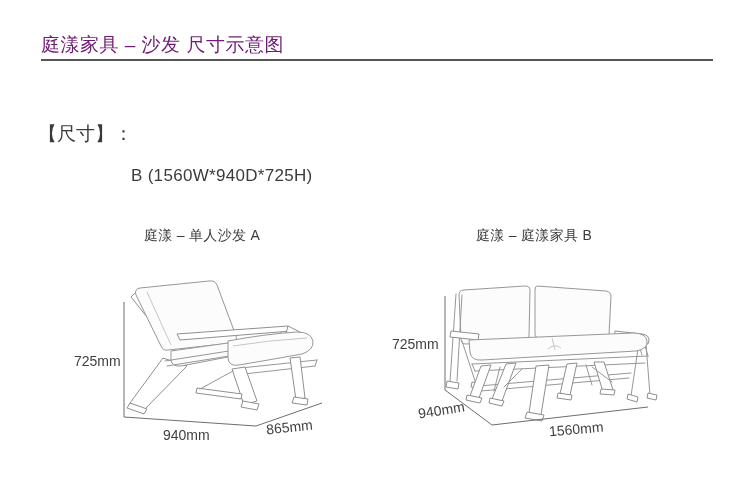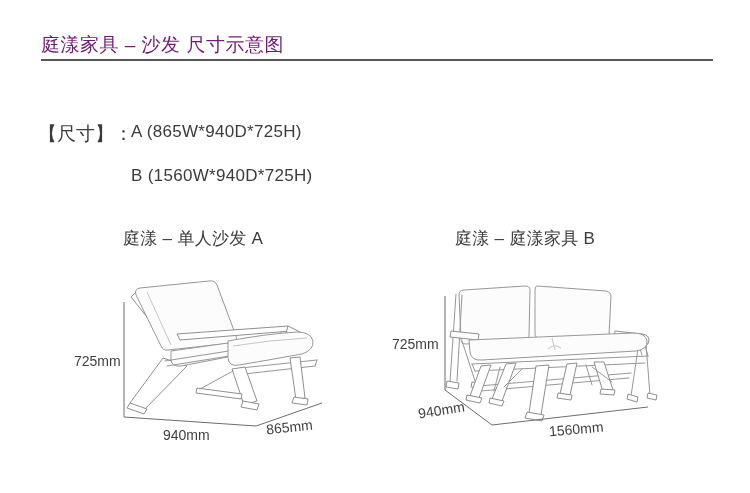--- a/index.html
+++ b/index.html
@@ -6,21 +6,21 @@
   .canvas{
     position:relative;width:750px;height:493px;background:#ffffff;overflow:hidden;
     font-family:"Liberation Sans","DejaVu Sans",sans-serif;color:#3b3b3b;
   }
   .abs{position:absolute;white-space:nowrap;}
   .title{left:41px;top:32px;font-size:19px;letter-spacing:.5px;color:#701a75;}
   .divider{left:41px;top:59px;width:672px;height:2px;background:#565656;}
   .spec-label{left:38px;top:121px;font-size:19px;}
   .spec-a{left:131px;top:122px;font-size:17px;letter-spacing:.3px;}
   .spec-b{left:131px;top:166px;font-size:17px;letter-spacing:.3px;}
-  .caption{font-size:17px;letter-spacing:.3px;}
+  .caption{font-size:14px;letter-spacing:.3px;margin-left:21px;}
   .caption-a{left:123px;top:227px;}
   .caption-b{left:455px;top:227px;}
   .dim{font-size:14px;color:#3f3f3f;}
   .dim-a-h{left:74px;top:353px;}
   .dim-a-d{left:163px;top:427px;}
   .dim-a-w{left:266px;top:419px;transform:rotate(-6deg);}
   .dim-b-h{left:392px;top:336px;}
   .dim-b-d{left:418px;top:402px;transform:rotate(-9deg);}
   .dim-b-w{left:549px;top:421px;transform:rotate(-5deg);}
   svg.linework{position:absolute;left:0;top:0;}
@@ -32,21 +32,20 @@
 </style>
 </head>
 <body>
 
 <div class="canvas">
 
   <div class="abs title">庭漾家具 – 沙发 尺寸示意图</div>
   <div class="abs divider"></div>
 
   <div class="abs spec-label">【尺寸】：</div>
-  <div class="abs spec-a">A (865W*940D*725H)</div>
   <div class="abs spec-b">B (1560W*940D*725H)</div>
 
   <div class="abs caption caption-a">庭漾 – 单人沙发 A</div>
   <div class="abs caption caption-b">庭漾 – 庭漾家具 B</div>
 
   <svg class="linework" width="750" height="493" viewBox="0 0 750 493">
 
     <g>
 
       <path class="panel" d="M131 297 L138 290 L193 359 L186 366 Z"></path>

